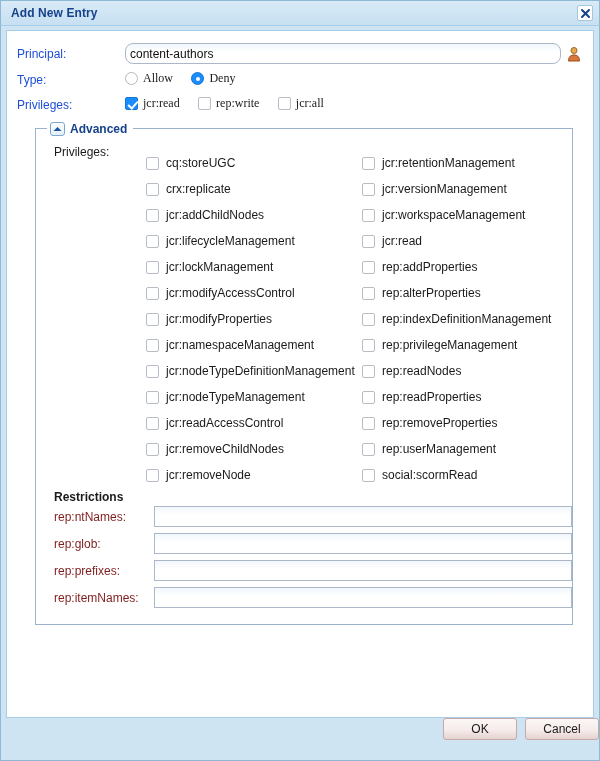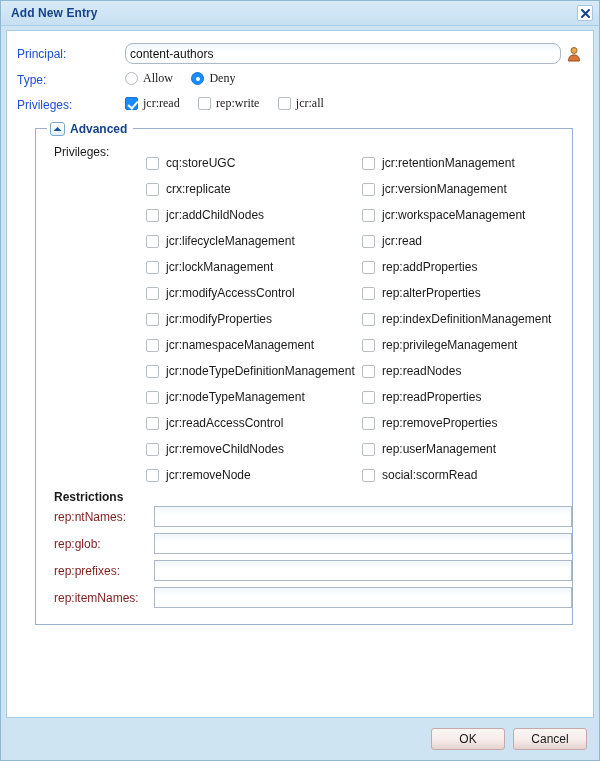--- a/index.html
+++ b/index.html
@@ -260,23 +260,22 @@
     font-size: 12px;
     color: #7f1d1d;
   }
   .restr-input { width: 437px; }
 
   
   .footer {
     height: 42px;
     min-height: 42px;
     display: flex;
-    align-items: center;
+    align-items: flex-start;
     justify-content: flex-end;
-    padding-right: 12px;
     box-sizing: border-box;
     background: #cfe4f3;
   }
   .btn {
     width: 74px;
     height: 22px;
     margin-left: 8px;
     border: 1px solid #c6a9a9;
     border-radius: 3px;
     background: linear-gradient(to bottom, #fbf6f5 0%, #f6eceb 55%, #e4d2d0 100%);

